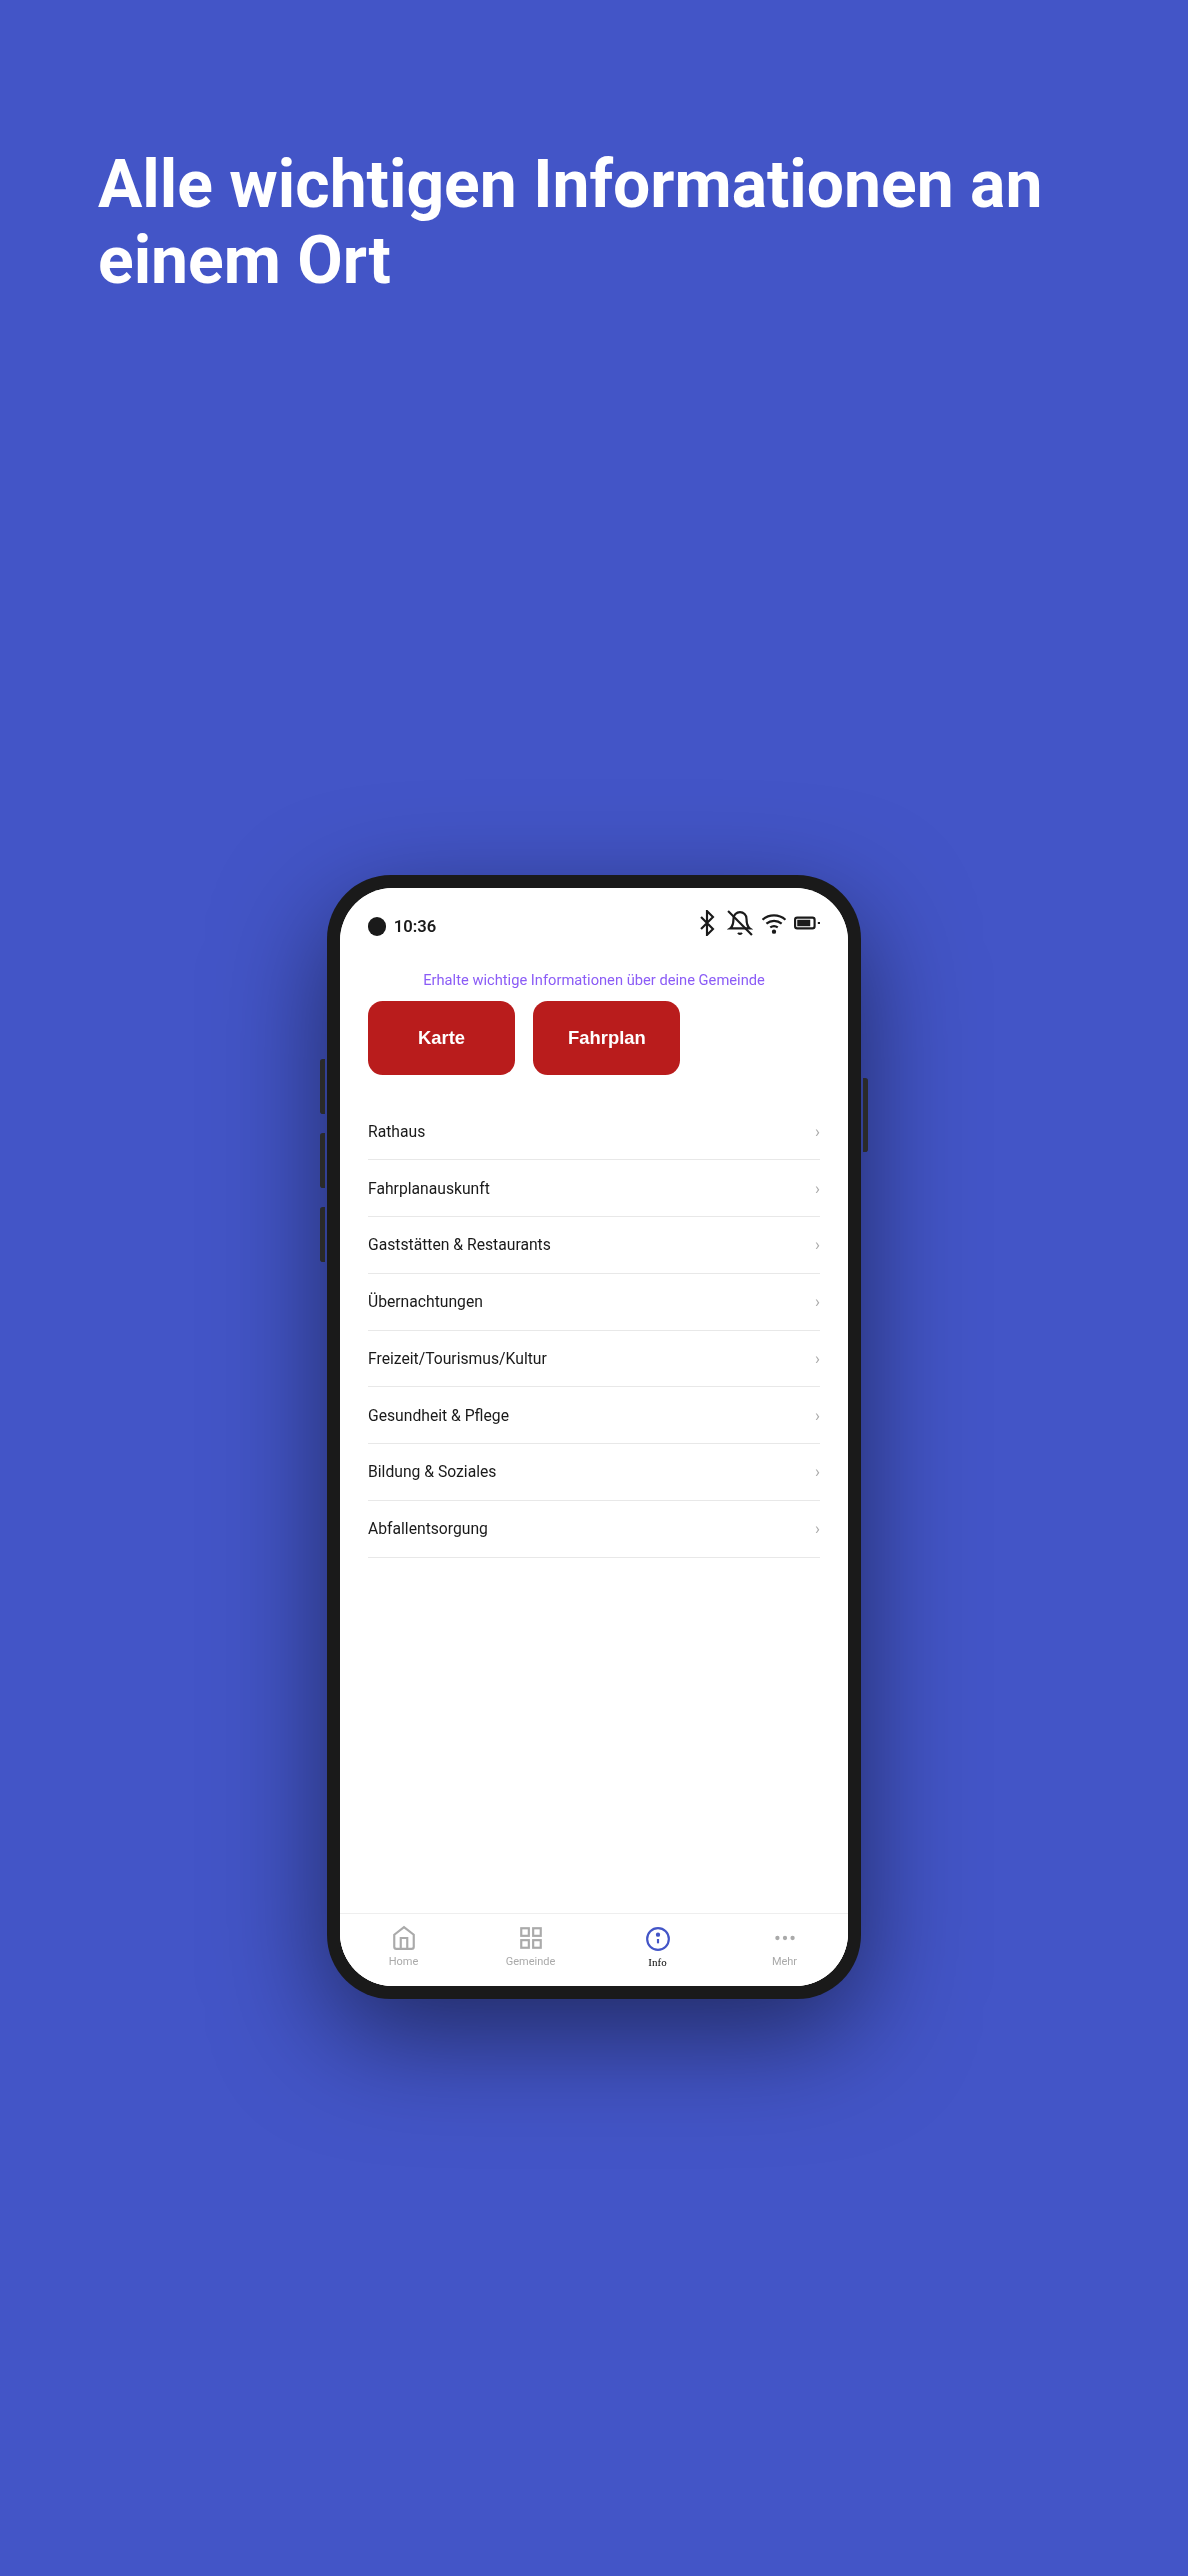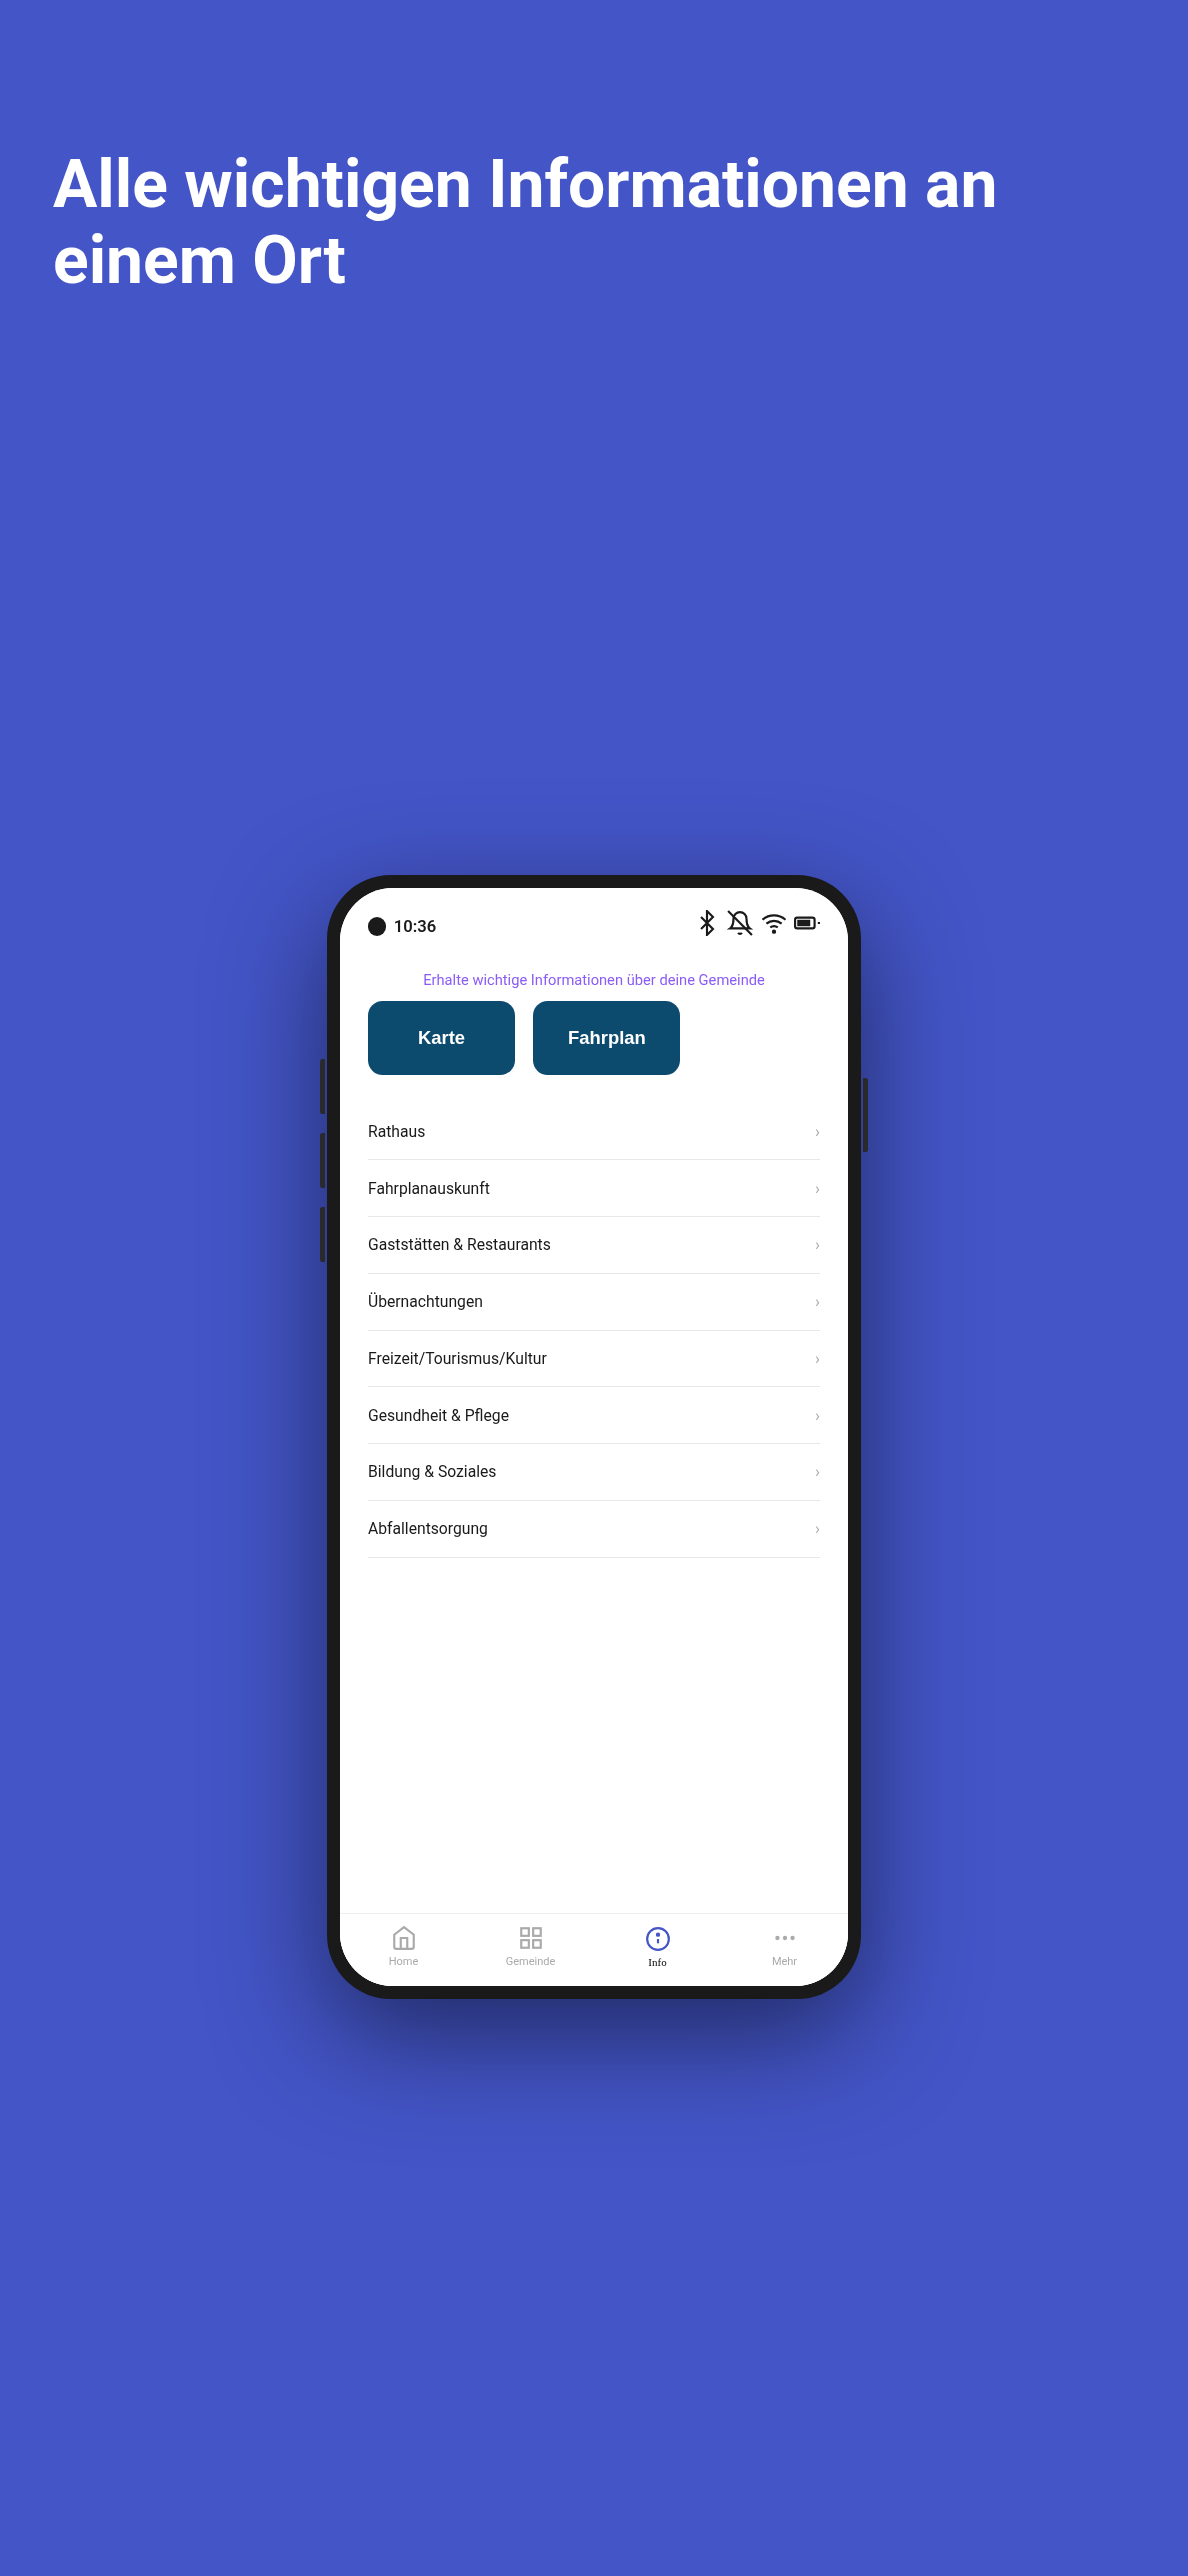--- a/index.html
+++ b/index.html
@@ -10,21 +10,21 @@
       background-color: #4355C7;
       font-family: -apple-system, BlinkMacSystemFont, 'Segoe UI', Roboto, sans-serif;
       display: flex;
       flex-direction: column;
       align-items: center;
       overflow: hidden;
     }
 
     .hero-text {
       width: 100%;
-      padding: 147px 74px 55px 53px;
+      padding: 147px 74px 55px 98px;
       color: white;
     }
 
     .hero-title {
       font-size: 66px;
       font-weight: 700;
       line-height: 1.15;
       color: white;
     }
 
@@ -161,21 +161,21 @@
     }
 
     .quick-buttons {
       display: flex;
       gap: 18.4px;
       margin-bottom: 28px;
     }
 
     .quick-btn {
       flex: 1;
-      background: #0c4a6e;
+      background: #b91c1c;
       color: white;
       border: none;
       border-radius: 14.7px;
       padding: 26px 18.4px;
       font-size: 18.4px;
       font-weight: 600;
       cursor: pointer;
       text-align: center;
       max-width: 147px;
     }

